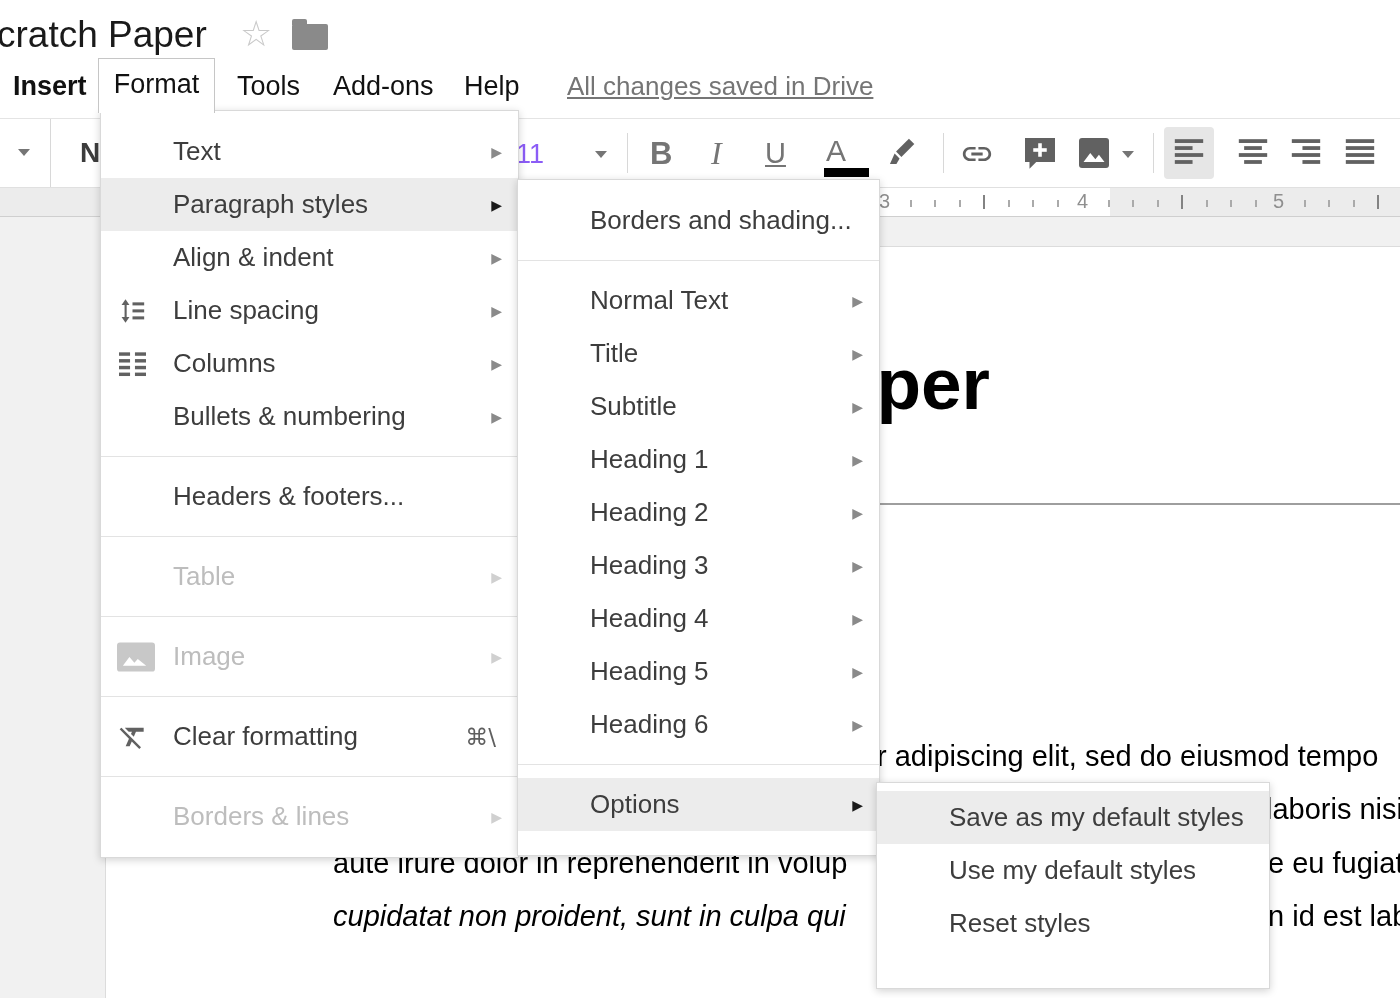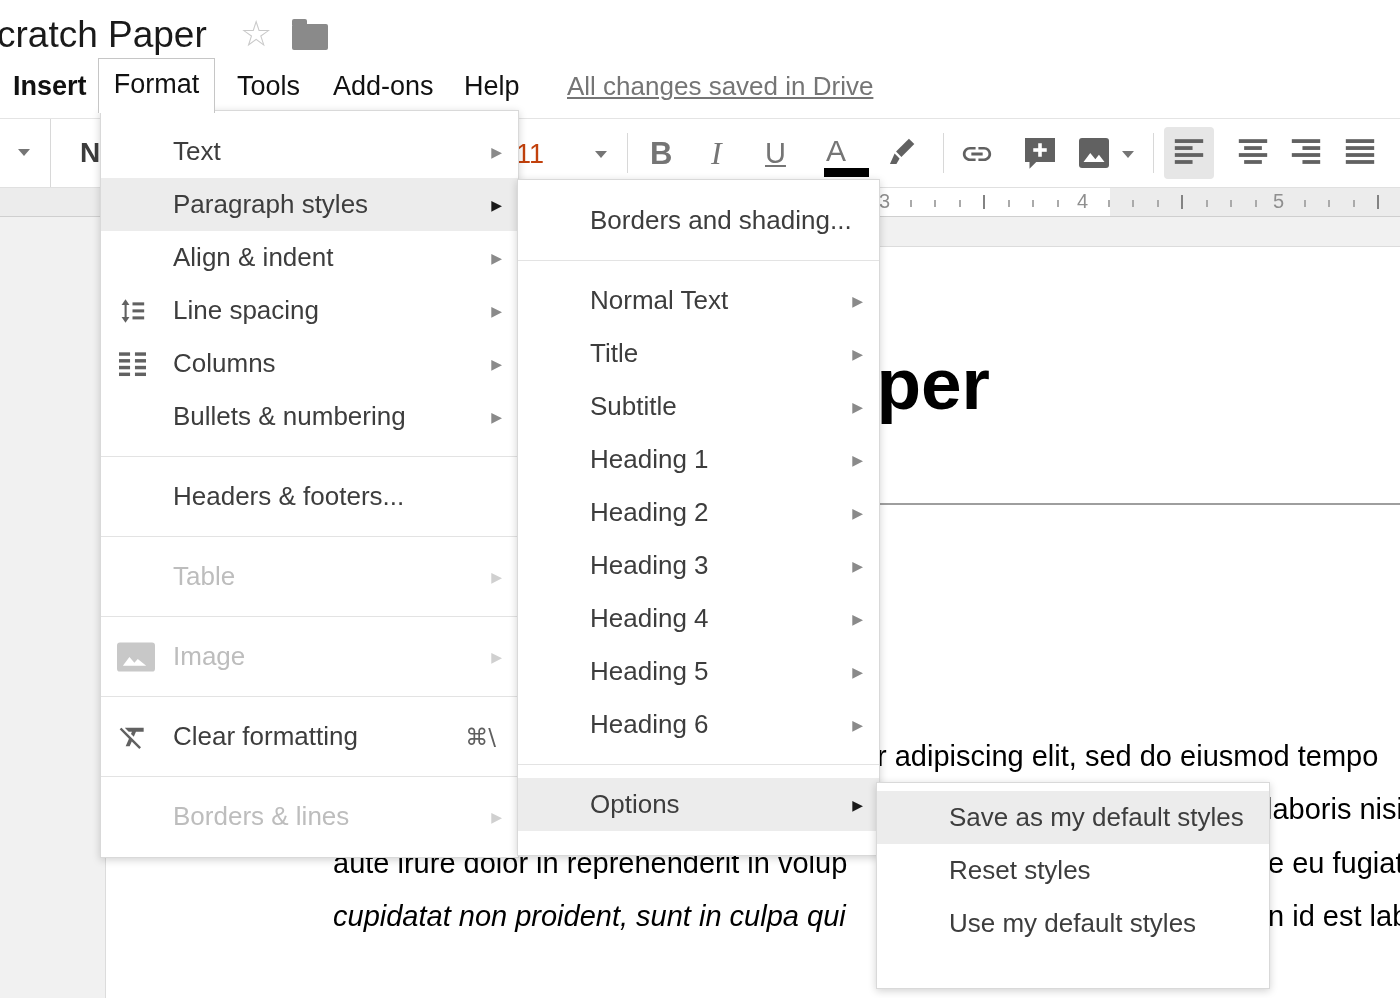--- a/index.html
+++ b/index.html
@@ -17,21 +17,21 @@
   .format-tab{left:98px;top:58px;width:115px;height:54px;background:#fff;border:1px solid #c6c6c6;border-bottom:none;z-index:30;}
   .format-tab span{display:block;text-align:center;font-size:27px;color:#111;line-height:50px;}
   .status-link{left:567px;top:71px;font-size:26px;color:#757575;text-decoration:underline;white-space:nowrap;}
   
   .toolbar{left:0;top:118px;width:1400px;height:68px;background:#fff;border-top:1px solid #e4e4e4;border-bottom:1px solid #e0e0e0;z-index:5;}
   .tsep{position:absolute;top:14px;width:1px;height:40px;background:#d8d8d8;}
   .tsep.full{top:0;height:68px;}
   .caret{position:absolute;width:0;height:0;border-left:6px solid transparent;border-right:6px solid transparent;border-top:7px solid #757575;}
   .tlabel{position:absolute;color:#757575;}
   .style-frag{left:80px;top:18px;font-size:28px;font-weight:700;color:#3c3c3c;}
-  .font-size-val{left:516px;top:20px;font-size:27px;color:#c2410c;}
+  .font-size-val{left:516px;top:20px;font-size:27px;color:#8b5cf6;}
   .btn-bold{left:650px;top:17px;font-size:31px;font-weight:700;}
   .btn-italic{left:711px;top:16px;font-size:32px;font-style:italic;font-family:"Liberation Serif","DejaVu Serif",serif;}
   .btn-underline{left:765px;top:18px;font-size:29px;text-decoration:underline;}
   .btn-color{left:826px;top:15px;font-size:30px;}
   .color-bar{left:824px;top:49px;width:45px;height:9px;background:#000;}
   .ticon{position:absolute;}
   .align-btn{position:absolute;top:8px;width:50px;height:52px;border-radius:4px;display:flex;align-items:center;justify-content:center;}
   .align-btn.selected{background:#e6e6e6;}
   
   .ruler{left:0;top:187px;width:1400px;height:29px;background:#ececec;border-bottom:1px solid #cfcfcf;z-index:4;}
@@ -320,20 +320,20 @@
         <span>Options</span>
         <span class="arrow">▶</span>
       </div>
     </div>
 
   <div class="panel opt" id="opt-menu">
       <div class="mrow hl">
         <span>Save as my default styles</span>
       </div>
       <div class="mrow">
+        <span>Use my default styles</span>
+      </div>
+      <div class="mrow">
         <span>Reset styles</span>
       </div>
-      <div class="mrow">
-        <span>Use my default styles</span>
-      </div>
     </div>
 
 </div>
 
 </body></html>

